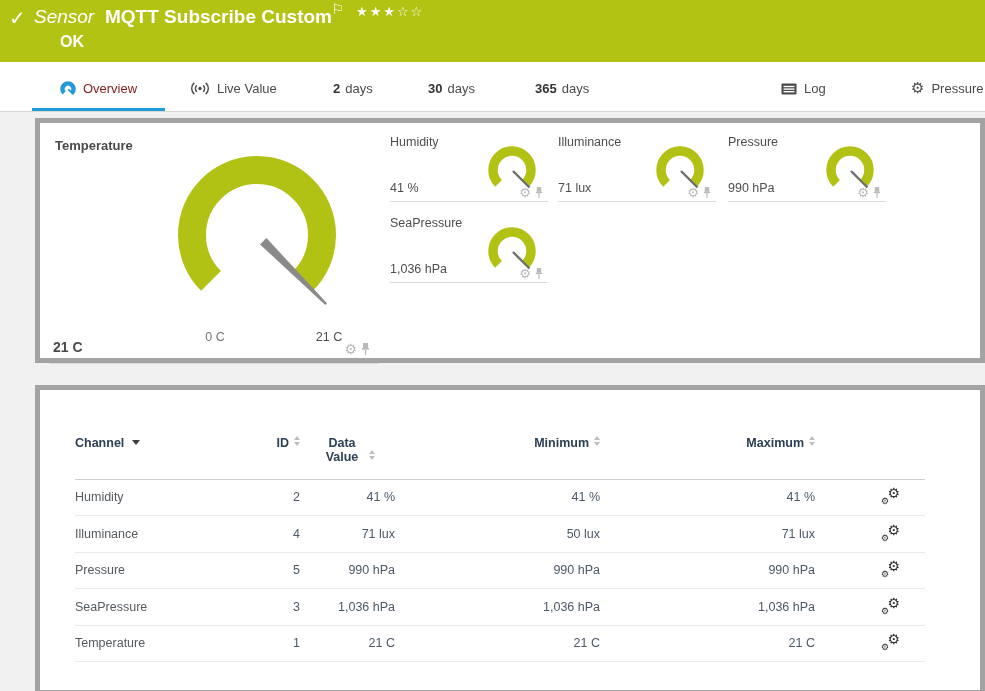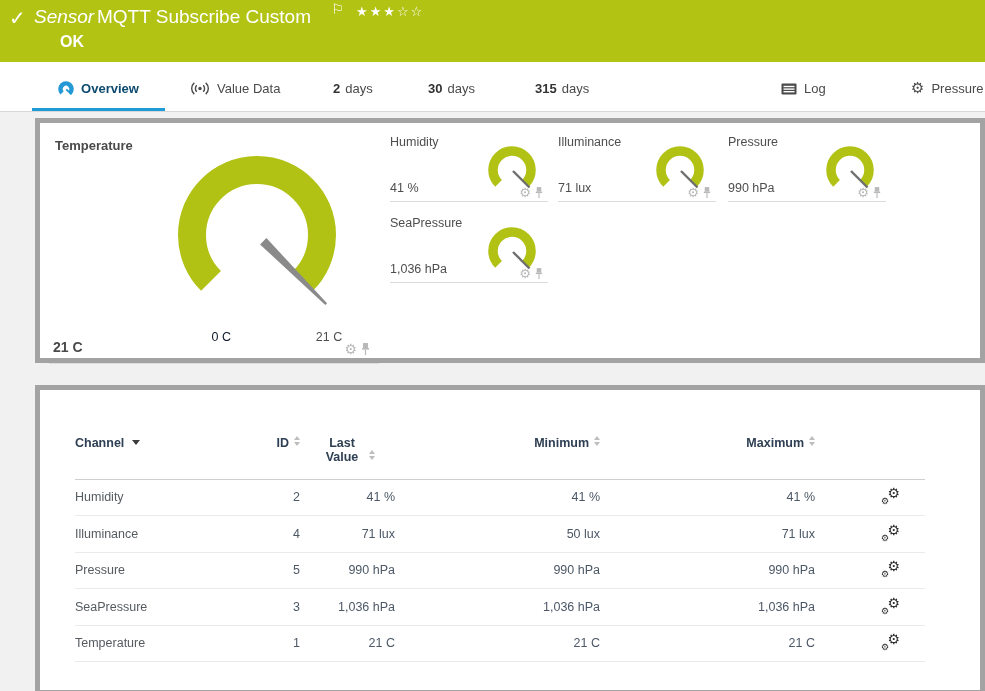--- a/index.html
+++ b/index.html
@@ -5,48 +5,48 @@
   html,body{margin:0;padding:0}
   body{
     width:985px;height:691px;overflow:hidden;position:relative;
     background:#f1f1f1;font-family:"Liberation Sans",sans-serif;
     -webkit-font-smoothing:antialiased;
   }
   
   .topbar{position:absolute;top:0;left:0;width:985px;height:62px;background:#b2c313;color:#fff}
   .topbar .check{position:absolute;left:9px;top:6px;font-size:20px;font-weight:700;font-family:"DejaVu Sans",sans-serif}
   .topbar .kind{position:absolute;left:34px;top:6px;font-size:19px;font-style:italic}
-  .topbar .title{position:absolute;left:97px;top:6px;font-size:19px;font-weight:400}
+  .topbar .title{position:absolute;left:105px;top:6px;font-size:19px;font-weight:700}
   .topbar .flag{position:absolute;left:331px;top:1px;font-size:14px;font-family:"DejaVu Sans",sans-serif}
   .topbar .stars{position:absolute;left:356px;top:4px;font-size:13px;letter-spacing:2px;font-family:"DejaVu Sans",sans-serif}
   .topbar .status{position:absolute;left:60px;top:33px;font-size:16px;font-weight:700}
   
   .tabbar{position:absolute;top:62px;left:0;width:985px;height:50px;background:#fff;border-bottom:1px solid #d7d7d7;box-sizing:border-box}
   .tab{position:absolute;top:0;height:100%;display:flex;align-items:center;gap:7px;font-size:13px;color:#4a4a4a;cursor:pointer;padding-top:4px;box-sizing:border-box}
   .tab .num{font-weight:700;color:#333;margin-right:-2px}
   .tab.active::after{content:"";position:absolute;left:0;right:0;bottom:0;height:3px;background:#1e9cd7}
-  .tab.active .tlabel{font-weight:700;color:#0c4a6e}
+  .tab.active .tlabel{font-weight:400;color:#7f1d1d}
   .tab-overview{left:32px;width:133px;justify-content:center}
   .tab-livedata{left:190px}
   .tab-2days{left:333px}
   .tab-30days{left:428px}
   .tab-365days{left:535px}
   .tab-historic{left:652px}
   .tab-log{left:781px}
   .tab-settings{left:911px}
   .gearglyph{font-family:"DejaVu Sans",sans-serif;font-size:15px;color:#4a4a4a;line-height:1}
   
   .card{position:absolute;background:#fff;border:5px solid #a3a3a3;box-sizing:border-box}
   .card1{left:35px;top:118px;width:950px;height:245px}
   .card2{left:35px;top:385px;width:950px;height:310px}
   
   .tile-temp{position:absolute;left:9px;top:4px;width:330px;height:236px;border-bottom:1px solid #dcdcdc}
   .tile-temp .name{position:absolute;left:6px;top:11px;font-size:13px;font-weight:700;color:#4a4a4a}
   .tile-temp svg.bgauge{position:absolute;left:108px;top:18px}
-  .tile-temp .smin{position:absolute;left:150px;top:203px;width:32px;text-align:right;font-size:12.5px;color:#0f172a}
+  .tile-temp .smin{position:absolute;left:150px;top:203px;width:32px;text-align:center;font-size:12.5px;color:#737373}
   .tile-temp .smax{position:absolute;left:262px;top:203px;width:36px;text-align:center;font-size:12.5px;color:#4e4e4e}
   .tile-temp .bigval{position:absolute;left:4px;top:212px;font-size:14px;font-weight:700;color:#4a4a4a}
   
   .tile-small{position:absolute;width:158px;height:73px;border-bottom:1px solid #dcdcdc}
   .t-humidity{left:350px;top:5px}
   .t-illuminance{left:518px;top:5px}
   .t-pressure{left:688px;top:5px}
   .t-seapressure{left:350px;top:86px}
   .tile-small .name{position:absolute;left:0;top:7px;font-size:12.5px;color:#4e4e4e}
   .tile-small .val{position:absolute;left:0;bottom:6px;font-size:12.5px;color:#4e4e4e}
@@ -97,35 +97,35 @@
   </div>
 
   <div class="tab tab-livedata">
     <svg width="20" height="13" viewBox="0 0 20 13">
       <circle cx="10" cy="6.5" r="1.7" fill="#4a4a4a"></circle>
       <path d="M6.8 3.2 A4.6 4.6 0 0 0 6.8 9.8" fill="none" stroke="#4a4a4a" stroke-width="1.4"></path>
       <path d="M13.2 3.2 A4.6 4.6 0 0 1 13.2 9.8" fill="none" stroke="#4a4a4a" stroke-width="1.4"></path>
       <path d="M4.3 0.9 A7.3 7.3 0 0 0 4.3 12.1" fill="none" stroke="#4a4a4a" stroke-width="1.4"></path>
       <path d="M15.7 0.9 A7.3 7.3 0 0 1 15.7 12.1" fill="none" stroke="#4a4a4a" stroke-width="1.4"></path>
     </svg>
-    <span class="tlabel">Value Data</span>
+    <span class="tlabel">Live Value</span>
   </div>
 
   <div class="tab tab-2days">
     <span class="num">2</span>
     <span class="tlabel">days</span>
   </div>
 
   <div class="tab tab-30days">
     <span class="num">30</span>
     <span class="tlabel">days</span>
   </div>
 
   <div class="tab tab-365days">
-    <span class="num">315</span>
+    <span class="num">365</span>
     <span class="tlabel">days</span>
   </div>
 
 
   <div class="tab tab-log">
     <svg width="16" height="12" viewBox="0 0 16 12">
       <rect x="0.5" y="0.5" width="15" height="11" rx="1" fill="#4a4a4a"></rect>
       <rect x="2.5" y="2.8" width="11" height="1.4" fill="#fff"></rect>
       <rect x="2.5" y="5.4" width="11" height="1.4" fill="#fff"></rect>
       <rect x="2.5" y="8" width="11" height="1.4" fill="#fff"></rect>
@@ -241,21 +241,21 @@
     </colgroup>
     <thead>
       <tr>
         <th class="c-channel">
           <span class="th-label">Channel</span><span class="caret"></span>
         </th>
         <th>
           <span class="th-label">ID</span><span class="sort"><i class="up"></i><i class="down"></i></span>
         </th>
         <th class="c-last">
-          <span class="th-label">Last Value</span><span class="sort"><i class="up"></i><i class="down"></i></span>
+          <span class="th-label">Data Value</span><span class="sort"><i class="up"></i><i class="down"></i></span>
         </th>
         <th>
           <span class="th-label">Minimum</span><span class="sort"><i class="up"></i><i class="down"></i></span>
         </th>
         <th>
           <span class="th-label">Maximum</span><span class="sort"><i class="up"></i><i class="down"></i></span>
         </th>
         <th class="c-edit"></th>
       </tr>
     </thead>

